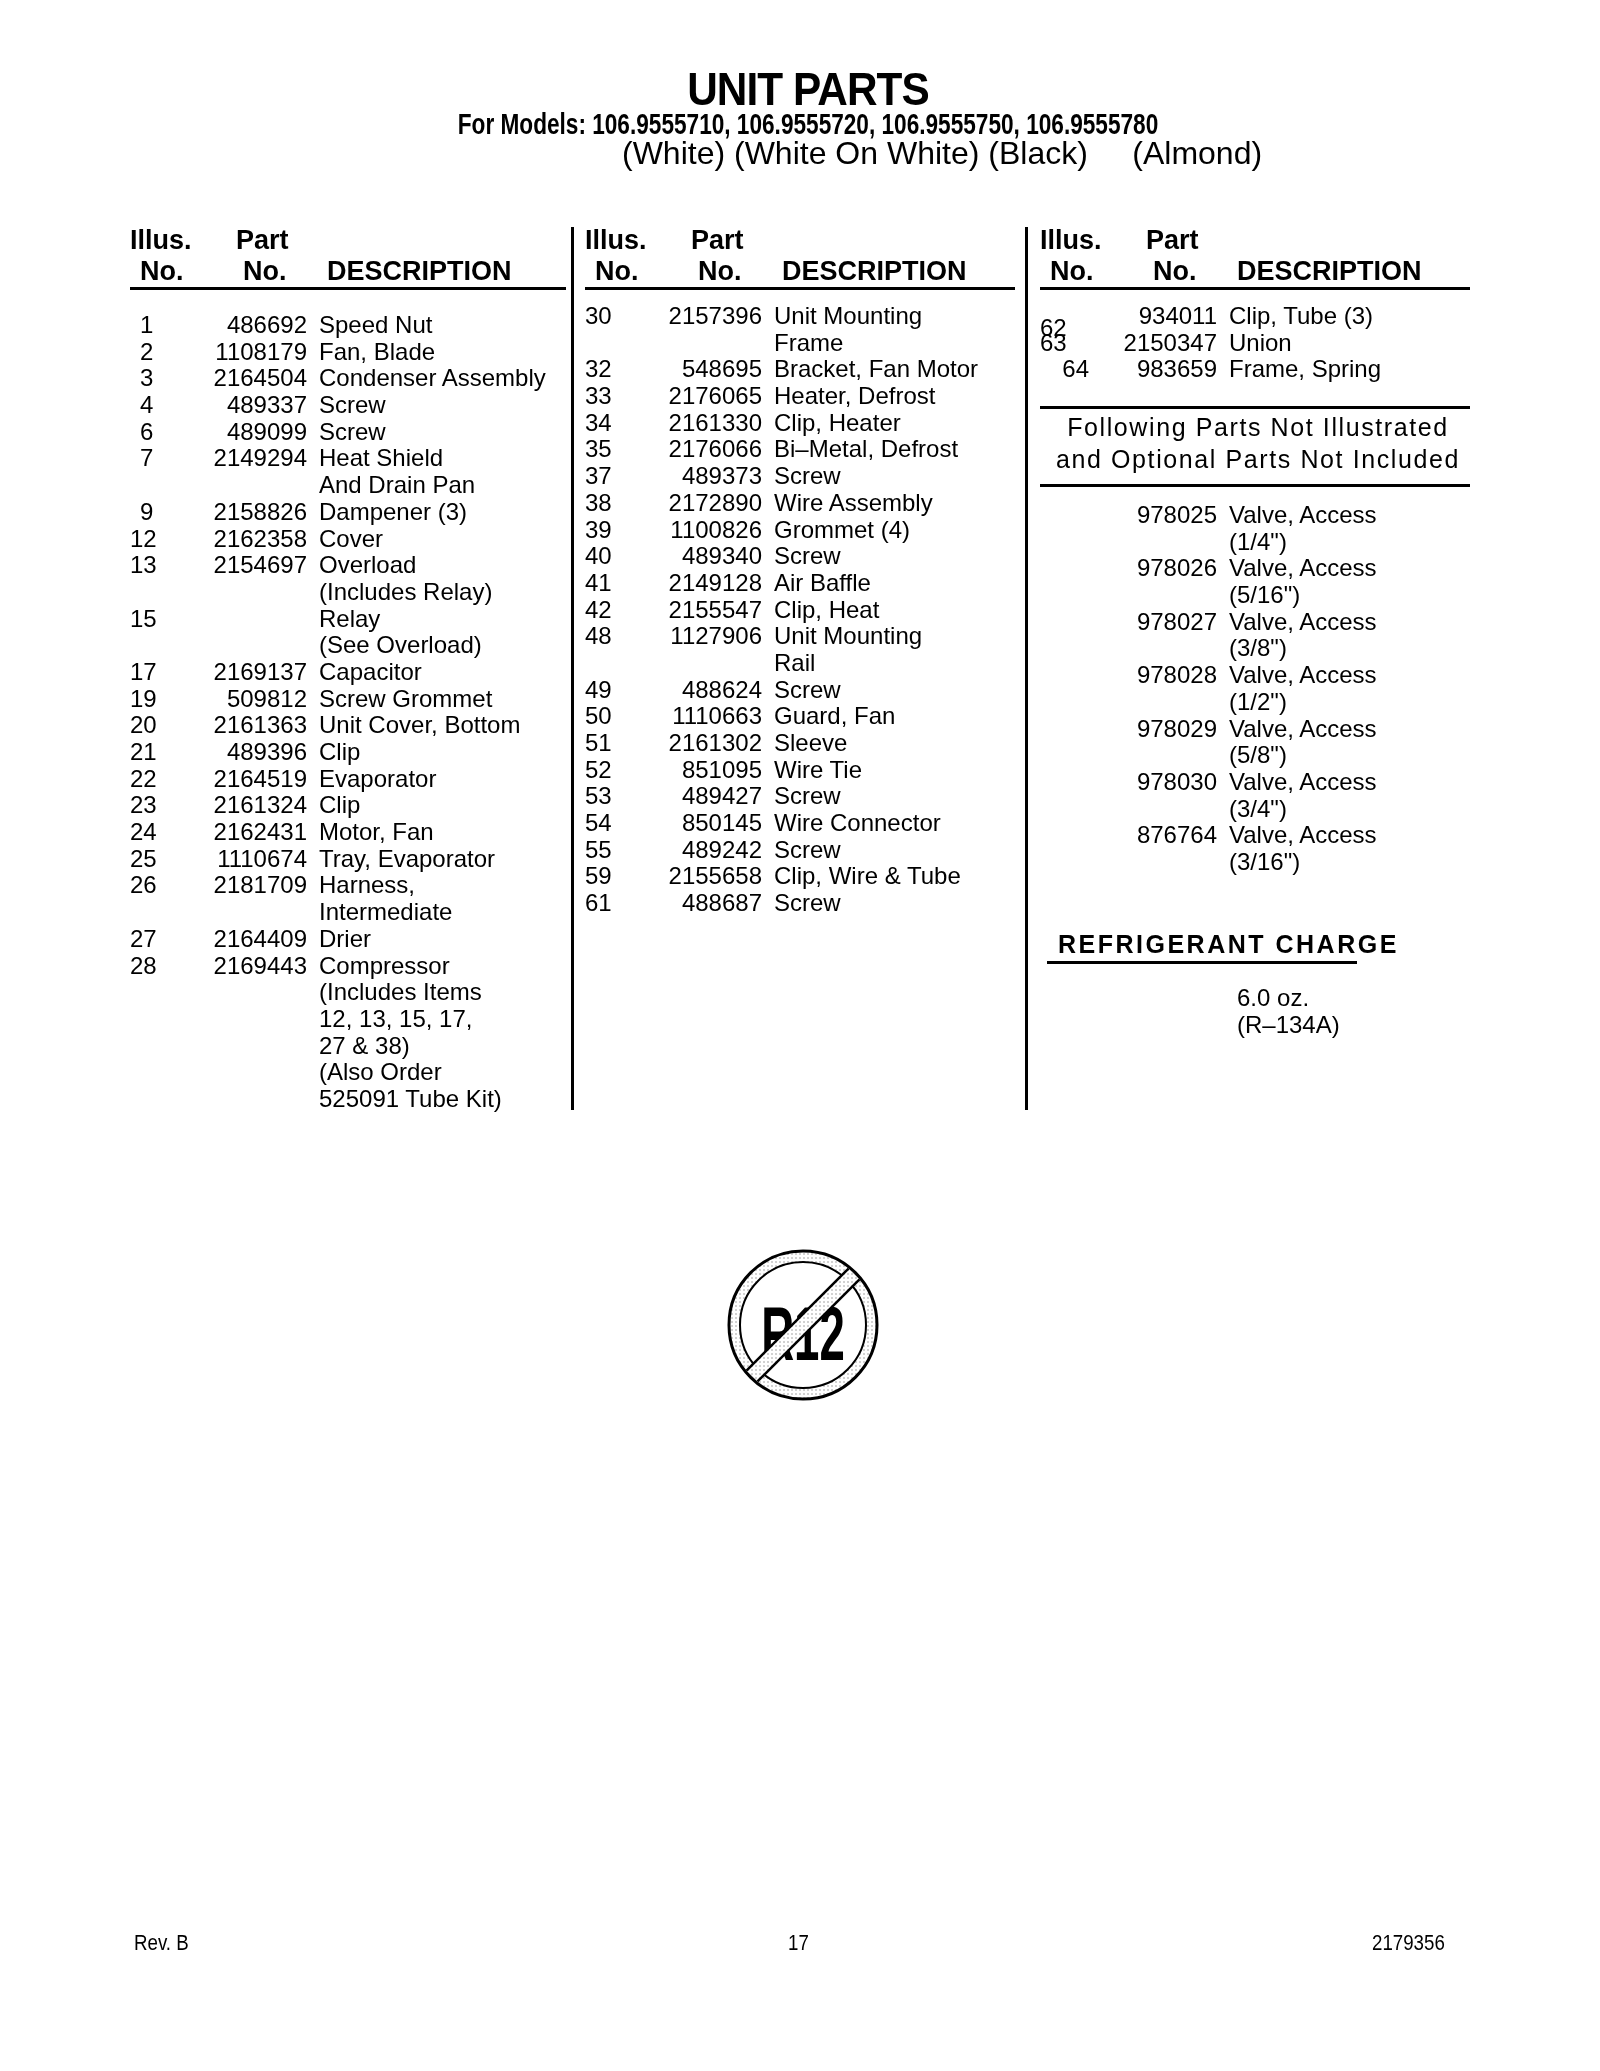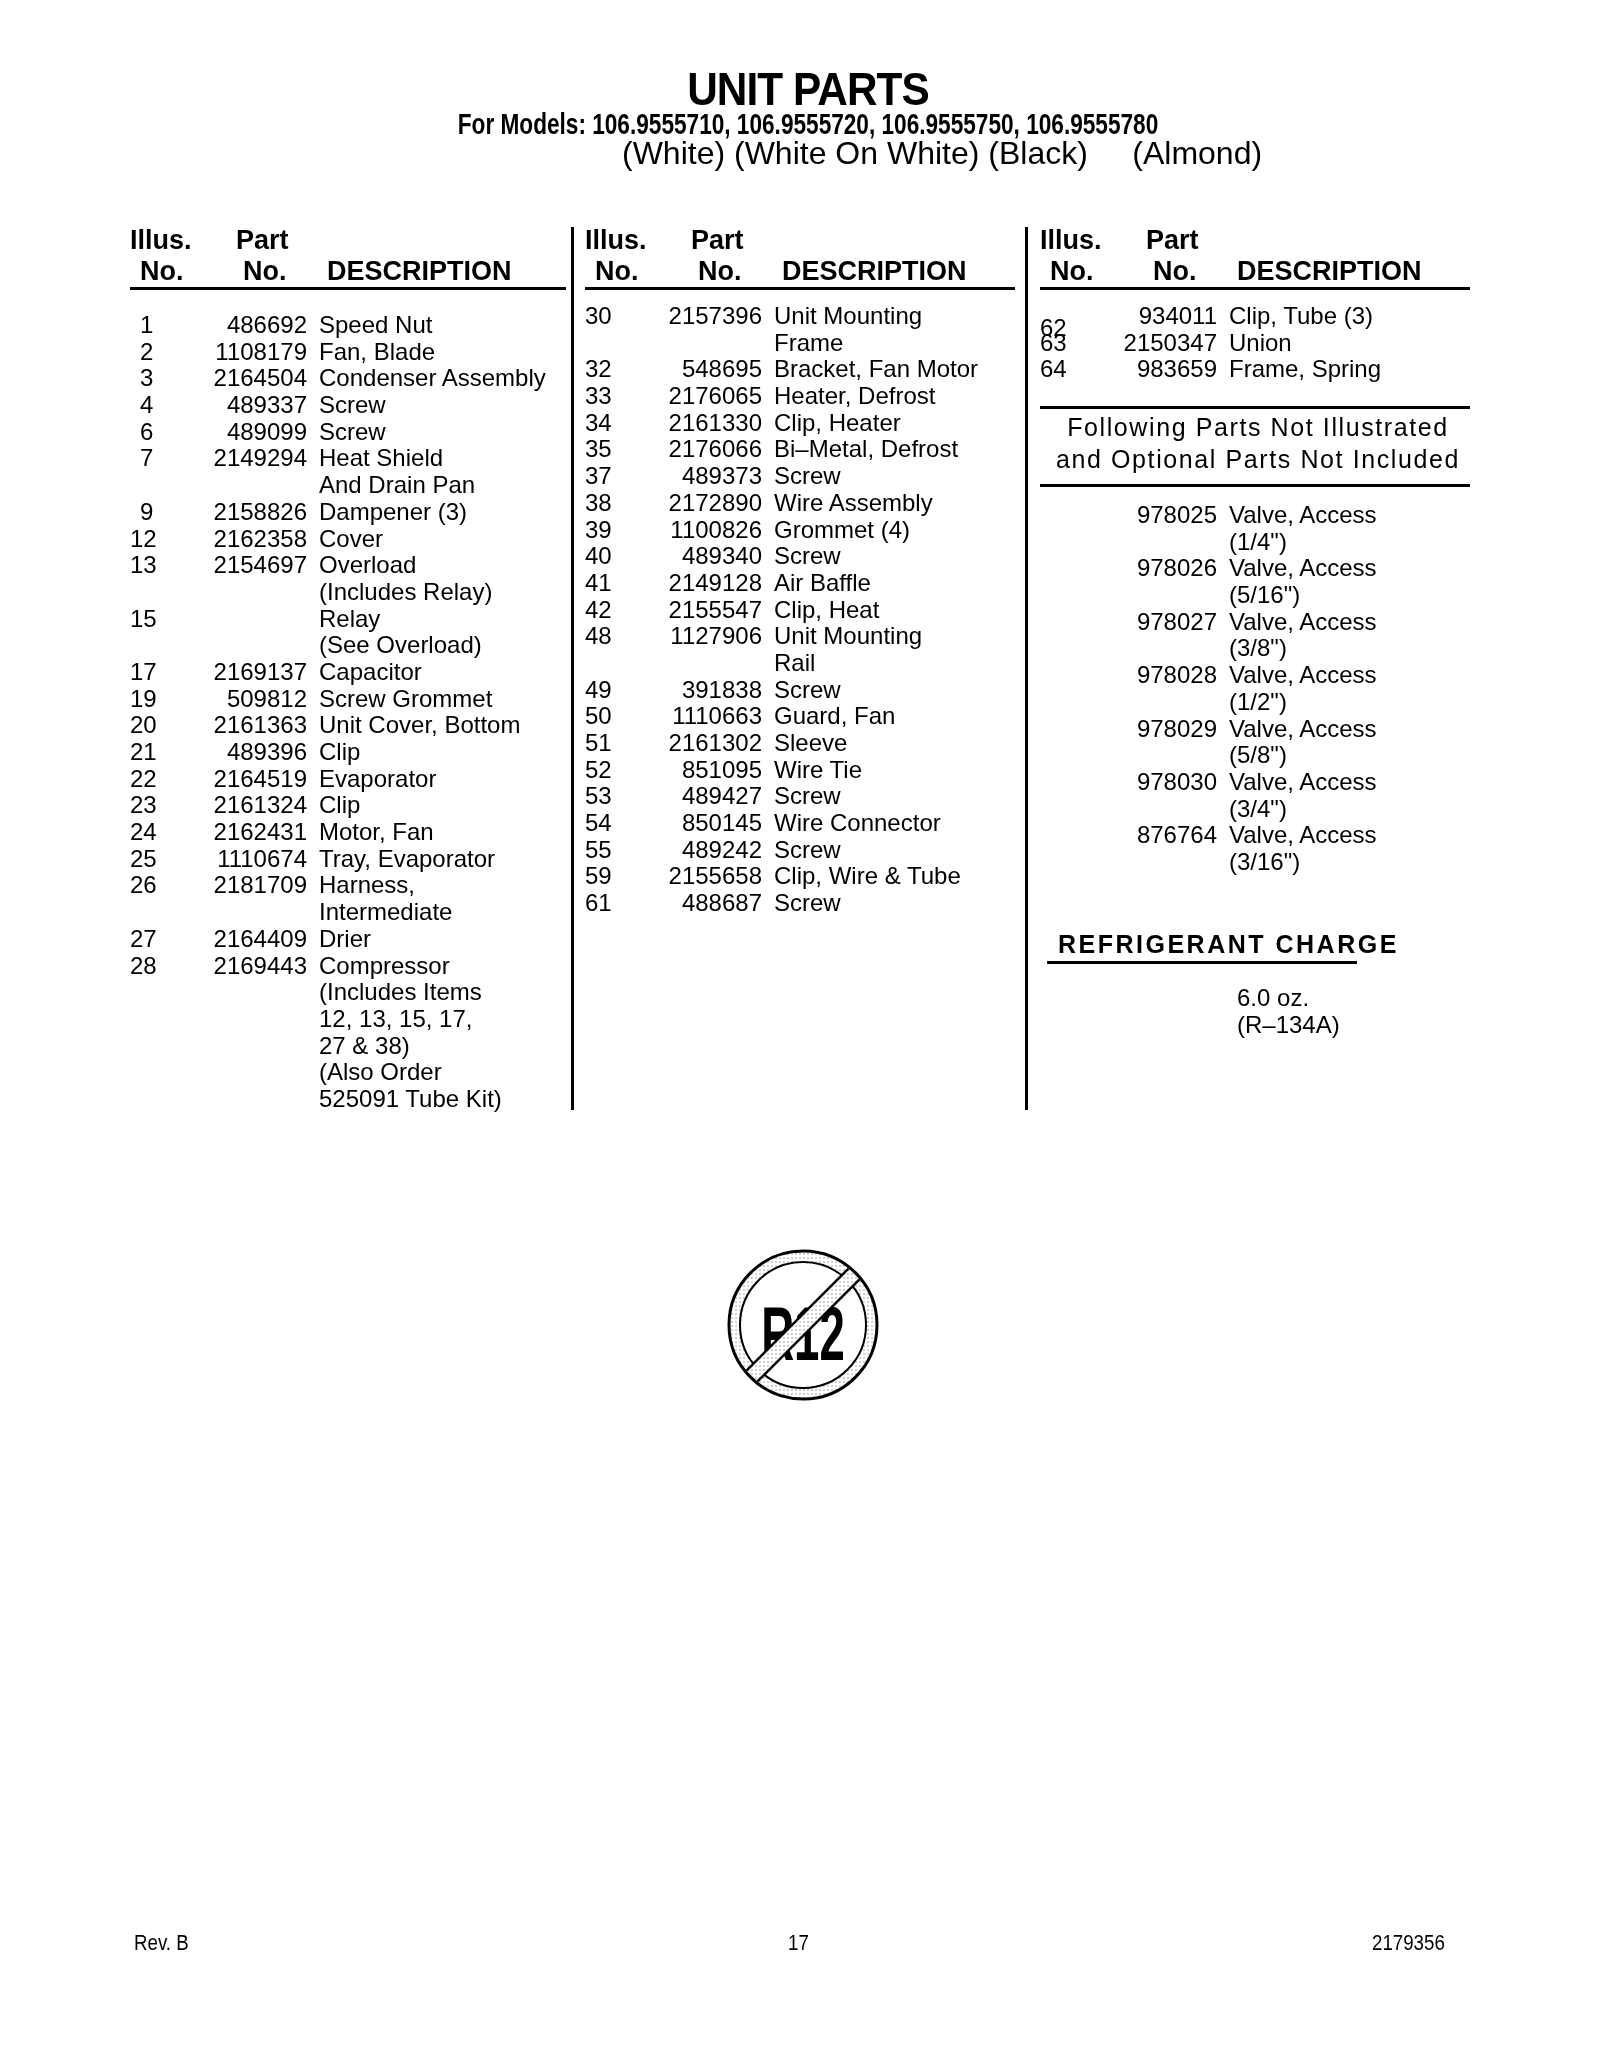--- a/index.html
+++ b/index.html
@@ -275,21 +275,21 @@
         <span class="part" style="right: 0px; left: 0px; width: 177px;">1127906</span>
         <span class="desc" style="left: 189px;">Unit Mounting</span>
       </div>
       <div class="row">
         <span class="illus" style="left: 0px;"></span>
         <span class="part" style="right: 0px; left: 0px; width: 177px;"></span>
         <span class="desc" style="left: 189px;">Rail</span>
       </div>
       <div class="row">
         <span class="illus" style="left: 0px;">49</span>
-        <span class="part" style="right: 0px; left: 0px; width: 177px;">391838</span>
+        <span class="part" style="right: 0px; left: 0px; width: 177px;">488624</span>
         <span class="desc" style="left: 189px;">Screw</span>
       </div>
       <div class="row">
         <span class="illus" style="left: 0px;">50</span>
         <span class="part" style="right: 0px; left: 0px; width: 177px;">1110663</span>
         <span class="desc" style="left: 189px;">Guard, Fan</span>
       </div>
       <div class="row">
         <span class="illus" style="left: 0px;">51</span>
         <span class="part" style="right: 0px; left: 0px; width: 177px;">2161302</span>
@@ -342,21 +342,21 @@
         <span class="illus" style="left: 0px; margin-top: 12px;">62</span>
         <span class="part" style="right: 0px; left: 0px; width: 177px;">934011</span>
         <span class="desc" style="left: 189px;">Clip, Tube (3)</span>
       </div>
       <div class="row">
         <span class="illus" style="left: 0px;">63</span>
         <span class="part" style="right: 0px; left: 0px; width: 177px;">2150347</span>
         <span class="desc" style="left: 189px;">Union</span>
       </div>
       <div class="row">
-        <span class="illus" style="left: 0px;">64</span>
+        <span class="illus" style="left: 9px; text-align: right;">64</span>
         <span class="part" style="right: 0px; left: 0px; width: 177px;">983659</span>
         <span class="desc" style="left: 189px;">Frame, Spring</span>
       </div>
     </div>
 
   <div class="rule" style="left:0; width:430px; top:181px;"></div>
   <div class="notice" style="left:0; width:436px; top:186px;">
     <div>Following Parts Not Illustrated</div>
     <div>and Optional Parts Not Included</div>
   </div>

